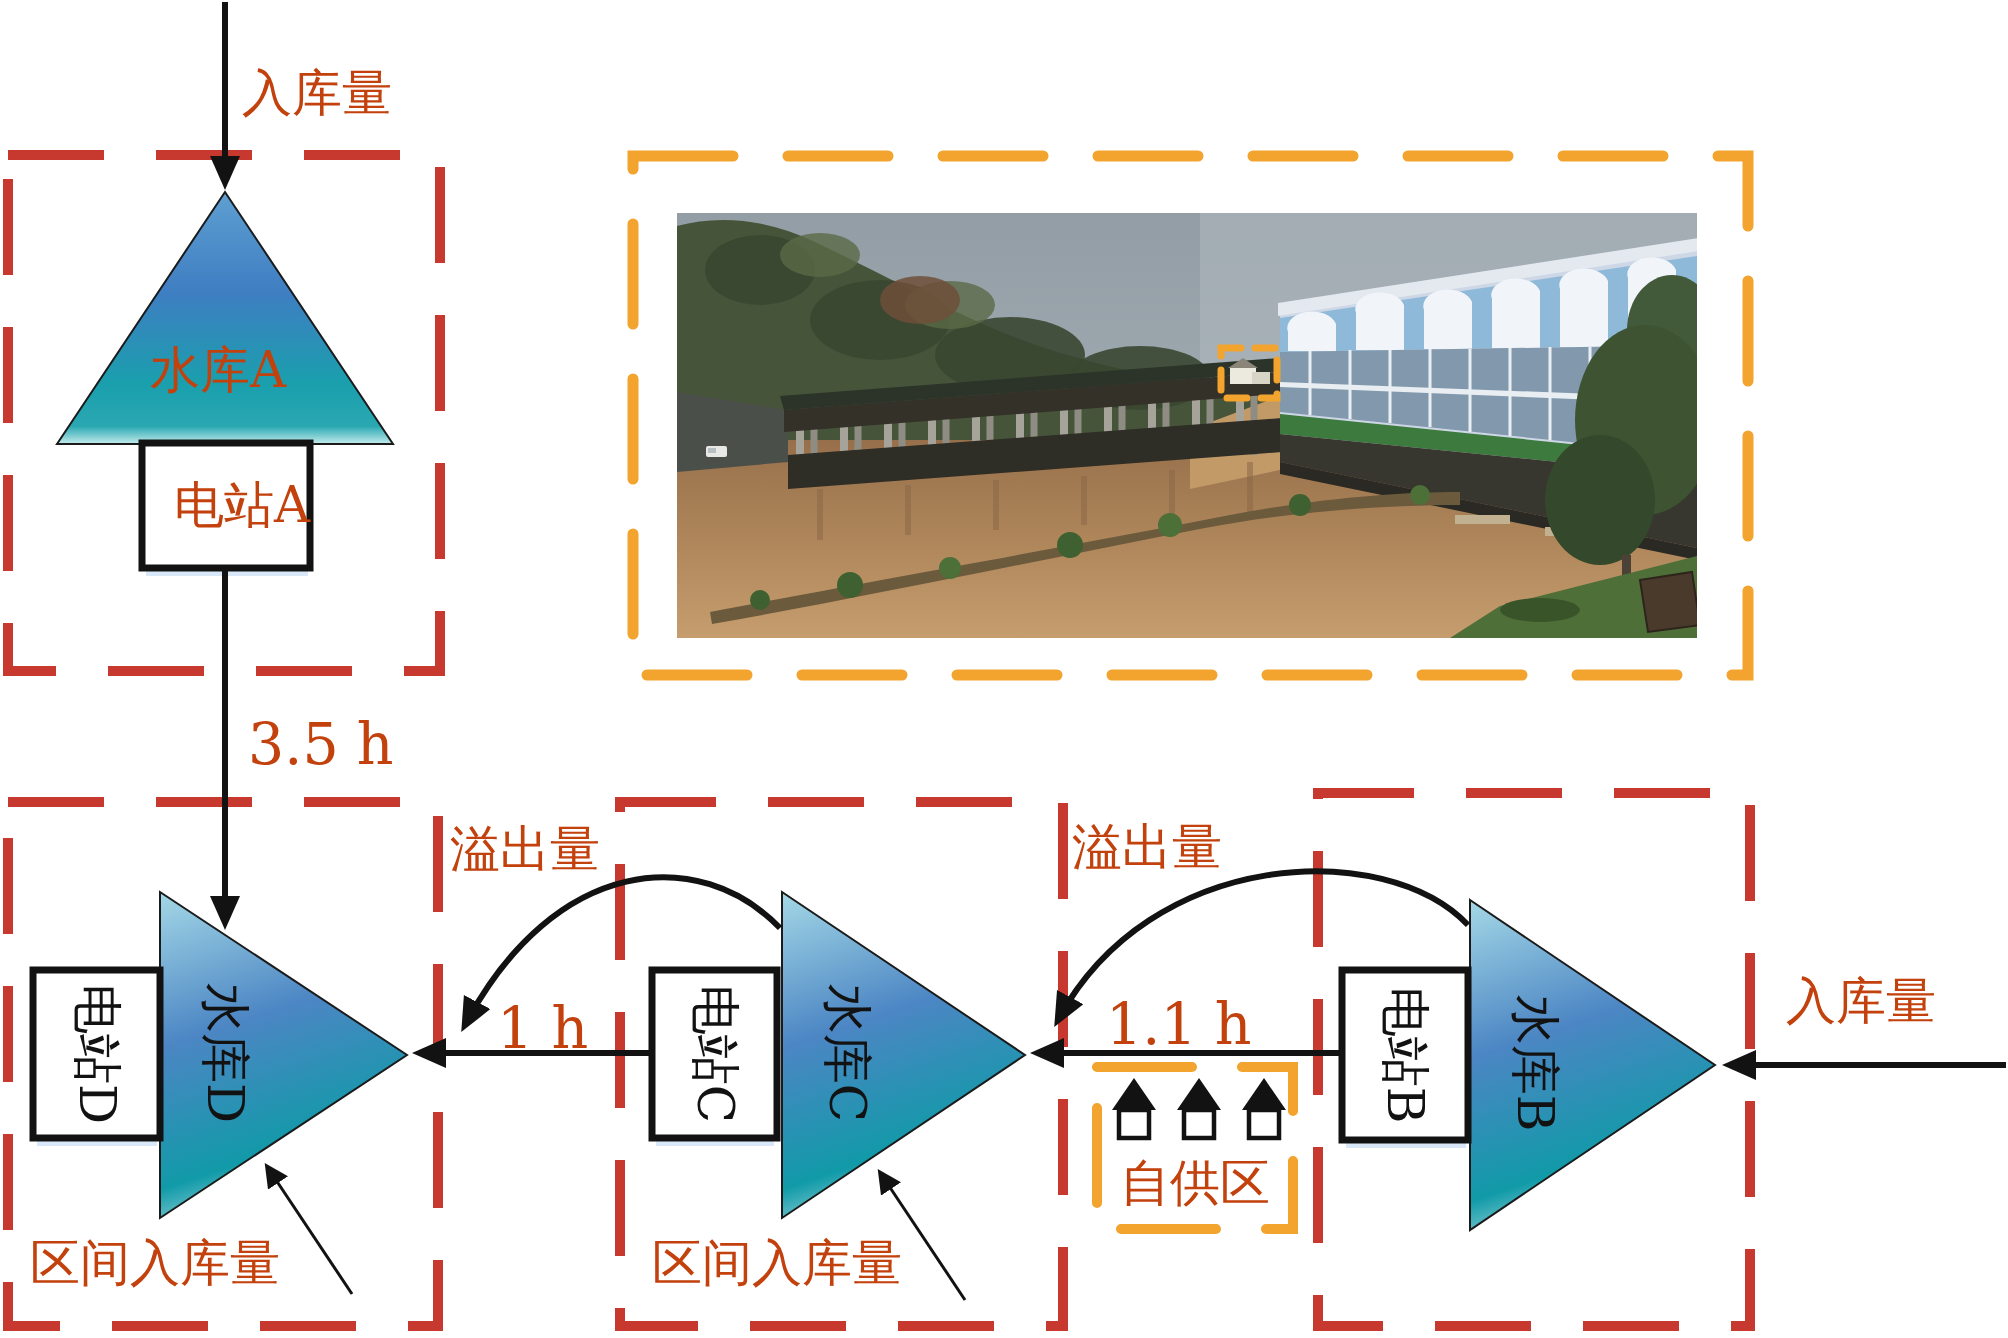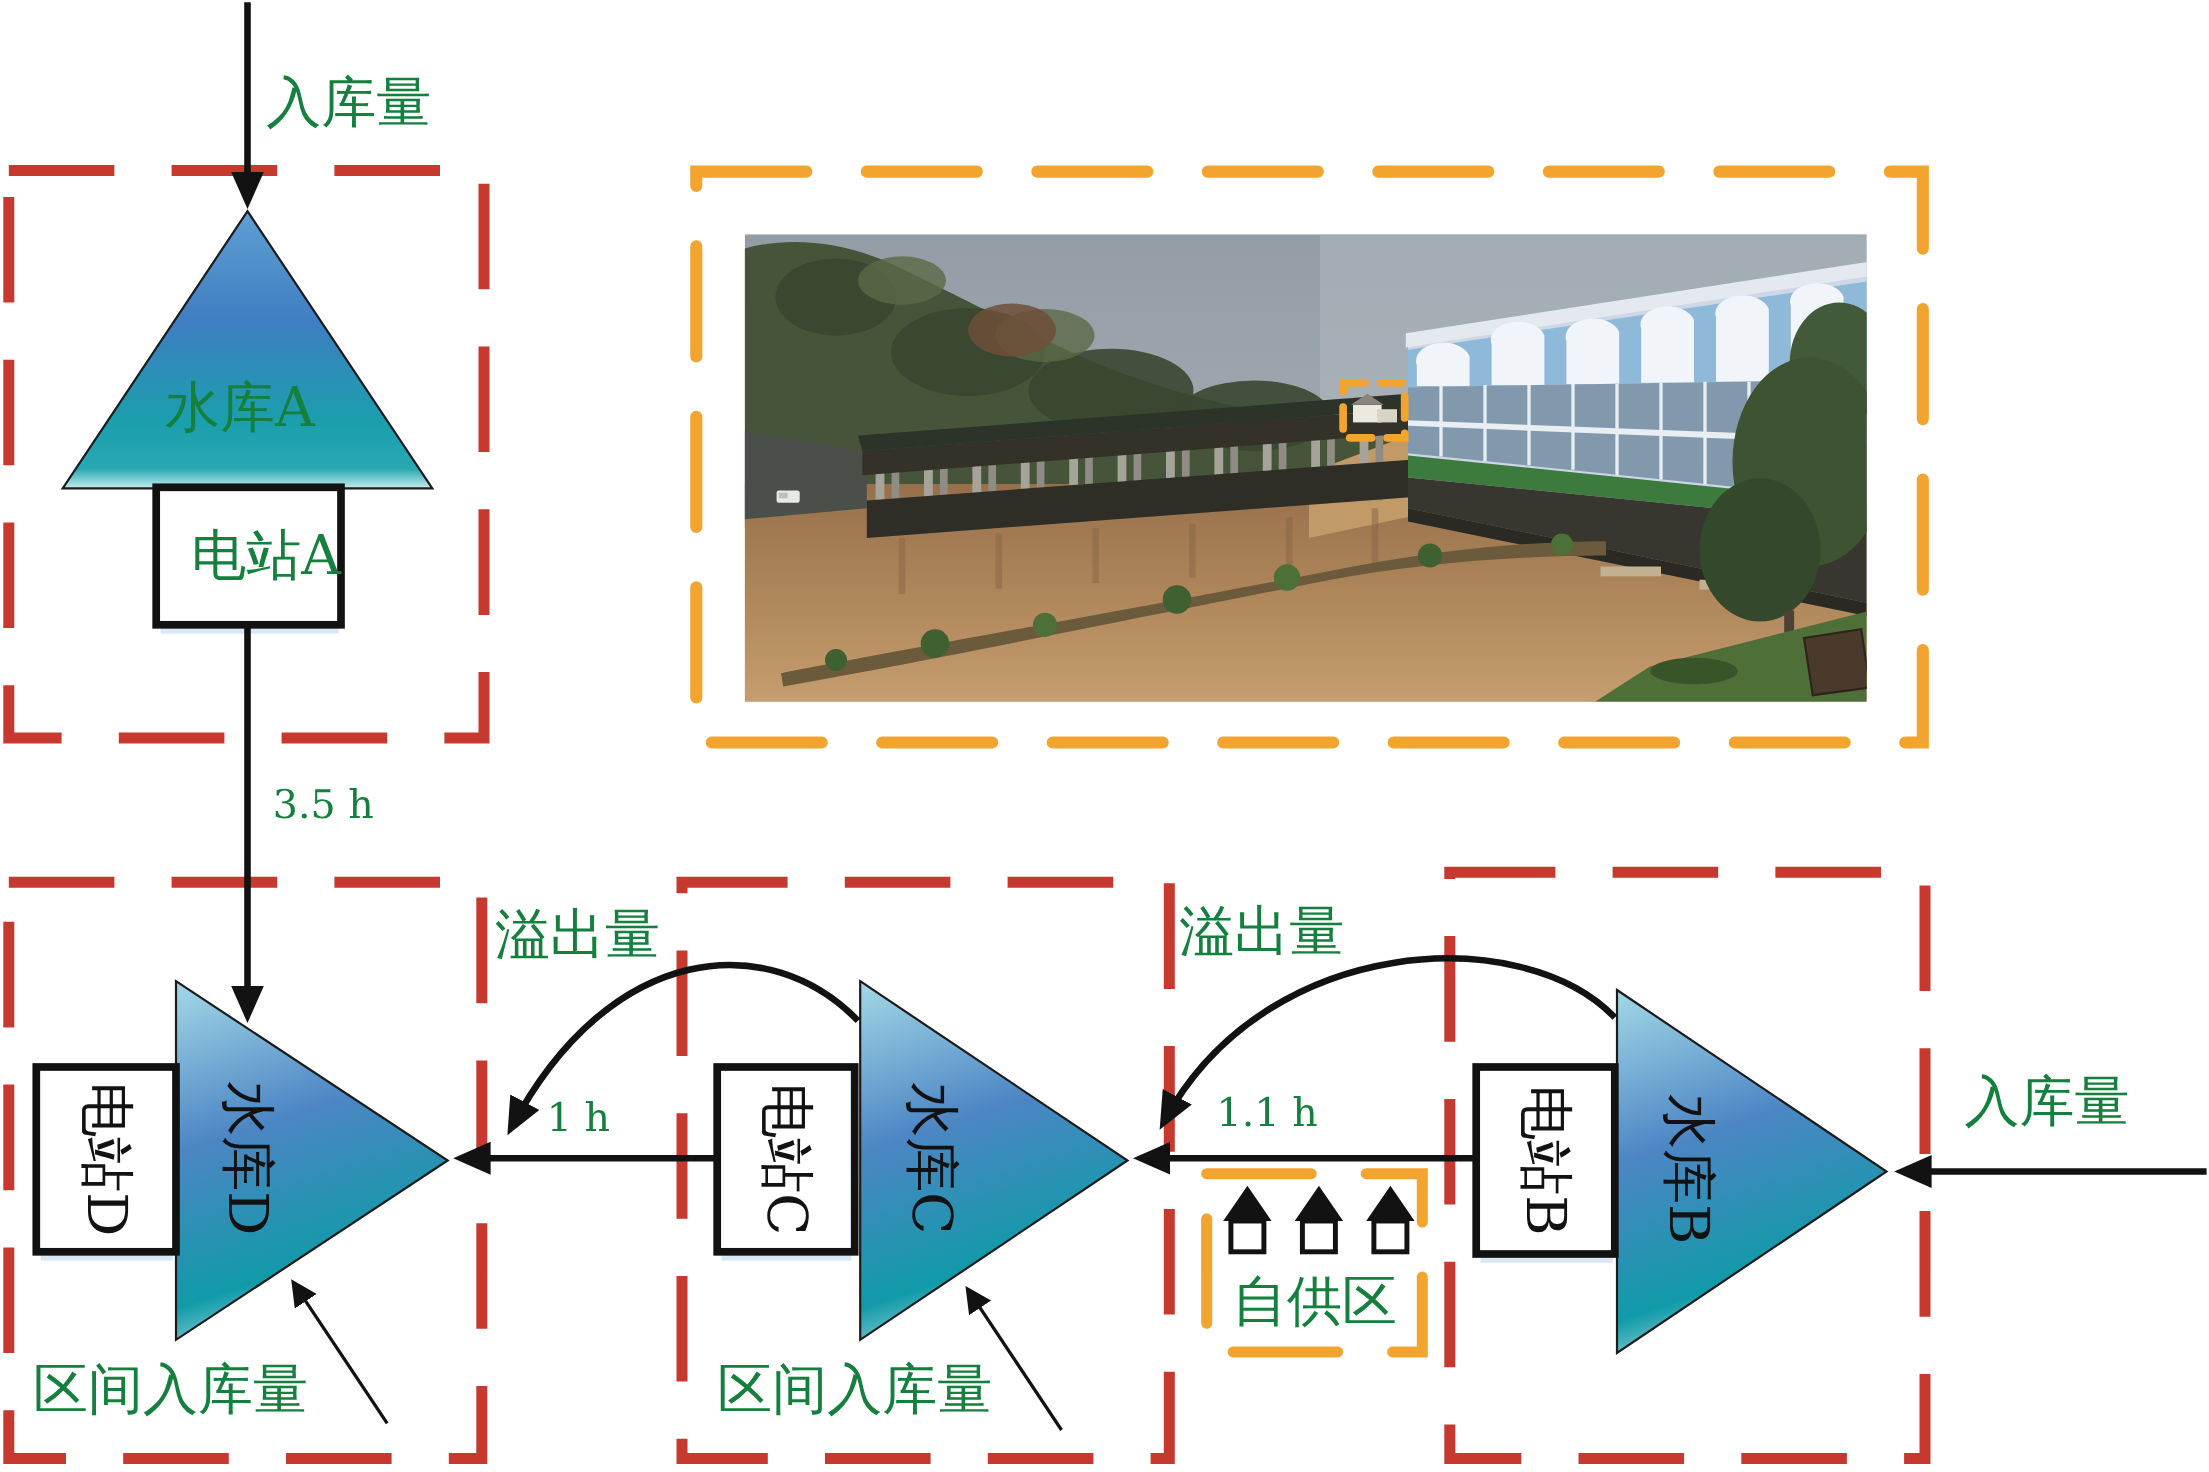--- a/index.html
+++ b/index.html
@@ -1,25 +1,25 @@
 <!DOCTYPE html>
 <html><head>
 <meta charset="utf-8">
 <style>
   html,body{margin:0;padding:0;background:#ffffff;}
   #stage{
     position:relative;width:2008px;height:1338px;background:#ffffff;overflow:hidden;
     font-family:"DejaVu Serif","Liberation Serif",serif;color:#121212;
   }
   #stage svg{position:absolute;left:0;top:0;}
-  .htext{position:absolute;white-space:nowrap;font-size:50px;line-height:1.08;color:#15803d;}
+  .htext{position:absolute;white-space:nowrap;font-size:50px;line-height:1.08;color:#c2410c;}
   .vtext{position:absolute;white-space:nowrap;font-size:50px;line-height:1;color:#121212;
          transform:translate(-50%,-50%) rotate(90deg);}
   .ctext{text-align:right;}
-  .num{font-size:36px;}
+  .num{font-size:57px;}
 </style>
 </head>
 <body>
 
 <div id="stage">
 
 <svg width="2008" height="1338" viewBox="0 0 2008 1338">
   <defs>
     <linearGradient id="gradA" x1="0" y1="0" x2="0" y2="1">
       <stop offset="0%" stop-color="#5f9fd2"></stop>

